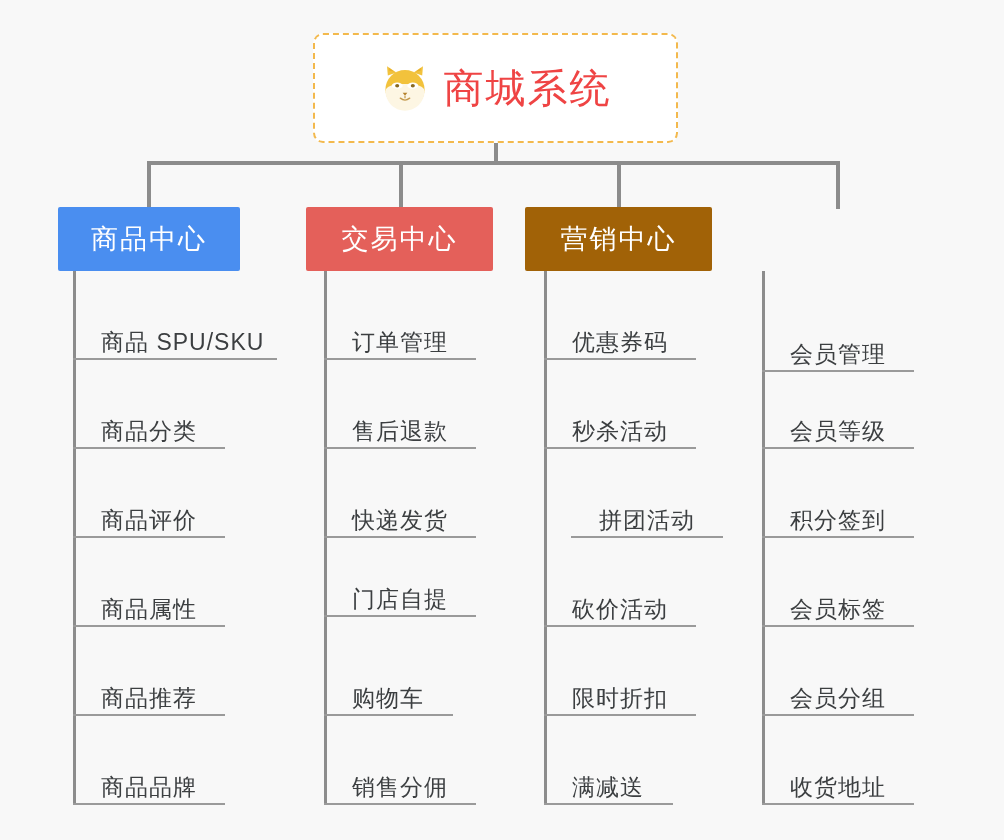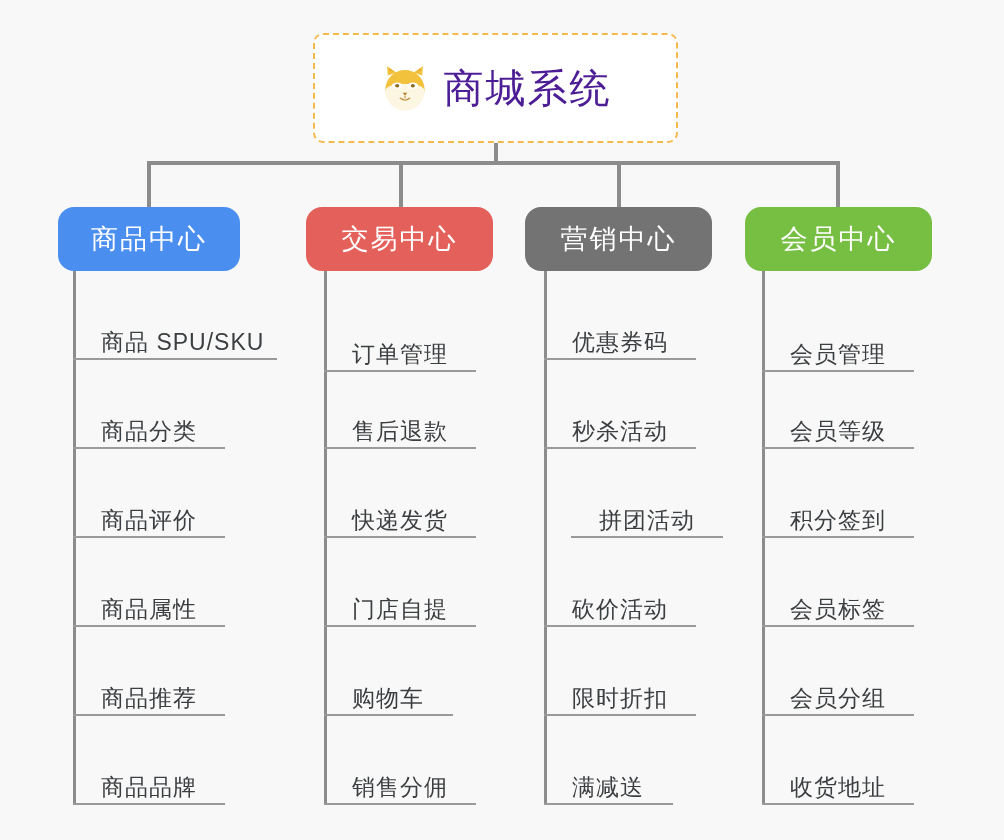--- a/index.html
+++ b/index.html
@@ -54,21 +54,21 @@
   }
   .conn-v { width: 4px; }
   .conn-h { height: 4px; }
 
   
   .cat-box {
     position: absolute;
     top: 207px;
     height: 64px;
     box-sizing: border-box;
-    border-radius: 16px;
+    border-radius: 2px;
     display: flex;
     align-items: center;
     justify-content: center;
   }
   .cat-label {
     color: #ffffff;
     font-size: 27px;
     letter-spacing: 2px;
     line-height: 1;
   }
@@ -127,43 +127,40 @@
         <path d="M7 36 a25 25 0 0 0 50 0 c0 -6 -10 -9 -25 -9 s-25 3 -25 9 z" fill="#fdf6e3"></path>
         <ellipse cx="22" cy="29" rx="7" ry="4" fill="#ffffff"></ellipse>
         <ellipse cx="42" cy="29" rx="7" ry="4" fill="#ffffff"></ellipse>
         <ellipse cx="22" cy="29" rx="2.6" ry="2.2" fill="#8a6a20"></ellipse>
         <ellipse cx="42" cy="29" rx="2.6" ry="2.2" fill="#8a6a20"></ellipse>
         <path d="M29 38 h6 l-3 4 z" fill="#b5822c"></path>
         <path d="M32 42 v3" stroke="#c49a4e" stroke-width="1.6" fill="none"></path>
         <path d="M26 45 q6 5 12 0" stroke="#c49a4e" stroke-width="1.8" fill="none" stroke-linecap="round"></path>
       </svg>
     </span>
-    <span id="root-title" style="color: #4c1d95;">商城系统</span>
+    <span id="root-title" style="color: #ef4444;">商城系统</span>
   </div>
 
   <div class="conn conn-v" style="left: 494px; top: 143px; height: 22px; background: rgb(140, 140, 140);"></div>
 
   <div class="conn conn-h" style="left: 147px; top: 161px; width: 693px; background: rgb(140, 140, 140);"></div>
 
   <div class="conn conn-v" style="left: 147px; top: 161px; height: 48px; background: rgb(140, 140, 140);"></div>
   <div class="conn conn-v" style="left: 399px; top: 161px; height: 48px; background: rgb(140, 140, 140);"></div>
   <div class="conn conn-v" style="left: 617px; top: 161px; height: 48px; background: rgb(140, 140, 140);"></div>
   <div class="conn conn-v" style="left: 836px; top: 161px; height: 48px; background: rgb(140, 140, 140);"></div>
 
   <div class="cat-box" id="cat-box-0" style="left: 58px; width: 182px; background: rgb(74, 142, 240);">
     <span class="cat-label">商品中心</span>
   </div>
   <div class="cat-box" id="cat-box-1" style="left: 306px; width: 187px; background: rgb(228, 96, 90);">
     <span class="cat-label">交易中心</span>
   </div>
-  <div class="cat-box" id="cat-box-2" style="left: 525px; width: 187px; background: #737373;">
+  <div class="cat-box" id="cat-box-2" style="left: 525px; width: 187px; background: #a16207;">
     <span class="cat-label">营销中心</span>
-  </div>
-  <div class="cat-box" id="cat-box-3" style="left: 745px; width: 187px; background: rgb(118, 191, 67);">
-    <span class="cat-label">会员中心</span>
   </div>
 
   <div class="leaf-col" id="leaf-col-0" style="left:73px;">
     <div class="leaf-spine" style="height:534px;"></div>
     <div class="leaf-item" style="top:0px;   width:204px;">
       <span class="rule" style="width:204px;"></span>
       <span class="leaf-label">商品 SPU/SKU</span>
     </div>
     <div class="leaf-item" style="top:89px;  width:152px;">
       <span class="rule" style="width:152px;"></span>
@@ -182,33 +179,33 @@
       <span class="leaf-label">商品推荐</span>
     </div>
     <div class="leaf-item" style="top:445px; width:152px;">
       <span class="rule" style="width:152px;"></span>
       <span class="leaf-label">商品品牌</span>
     </div>
   </div>
 
   <div class="leaf-col" id="leaf-col-1" style="left:324px;">
     <div class="leaf-spine" style="height:534px;"></div>
-    <div class="leaf-item" style="top:12px;   width:152px;">
+    <div class="leaf-item" style="top:0px;   width:152px;">
       <span class="rule" style="width:152px;"></span>
       <span class="leaf-label">订单管理</span>
     </div>
     <div class="leaf-item" style="top:89px;  width:152px;text-align:right;">
       <span class="rule" style="width:152px;"></span>
       <span class="leaf-label">售后退款</span>
     </div>
     <div class="leaf-item" style="top:178px; width:152px;">
       <span class="rule" style="width:152px;"></span>
       <span class="leaf-label">快递发货</span>
     </div>
-    <div class="leaf-item" style="top:267px; width:152px;">
+    <div class="leaf-item" style="top:257px; width:152px;">
       <span class="rule" style="width:152px;"></span>
       <span class="leaf-label">门店自提</span>
     </div>
     <div class="leaf-item" style="top:356px; width:129px;">
       <span class="rule" style="width:129px;"></span>
       <span class="leaf-label">购物车</span>
     </div>
     <div class="leaf-item" style="top:445px; width:152px;">
       <span class="rule" style="width:152px;"></span>
       <span class="leaf-label">销售分佣</span>

